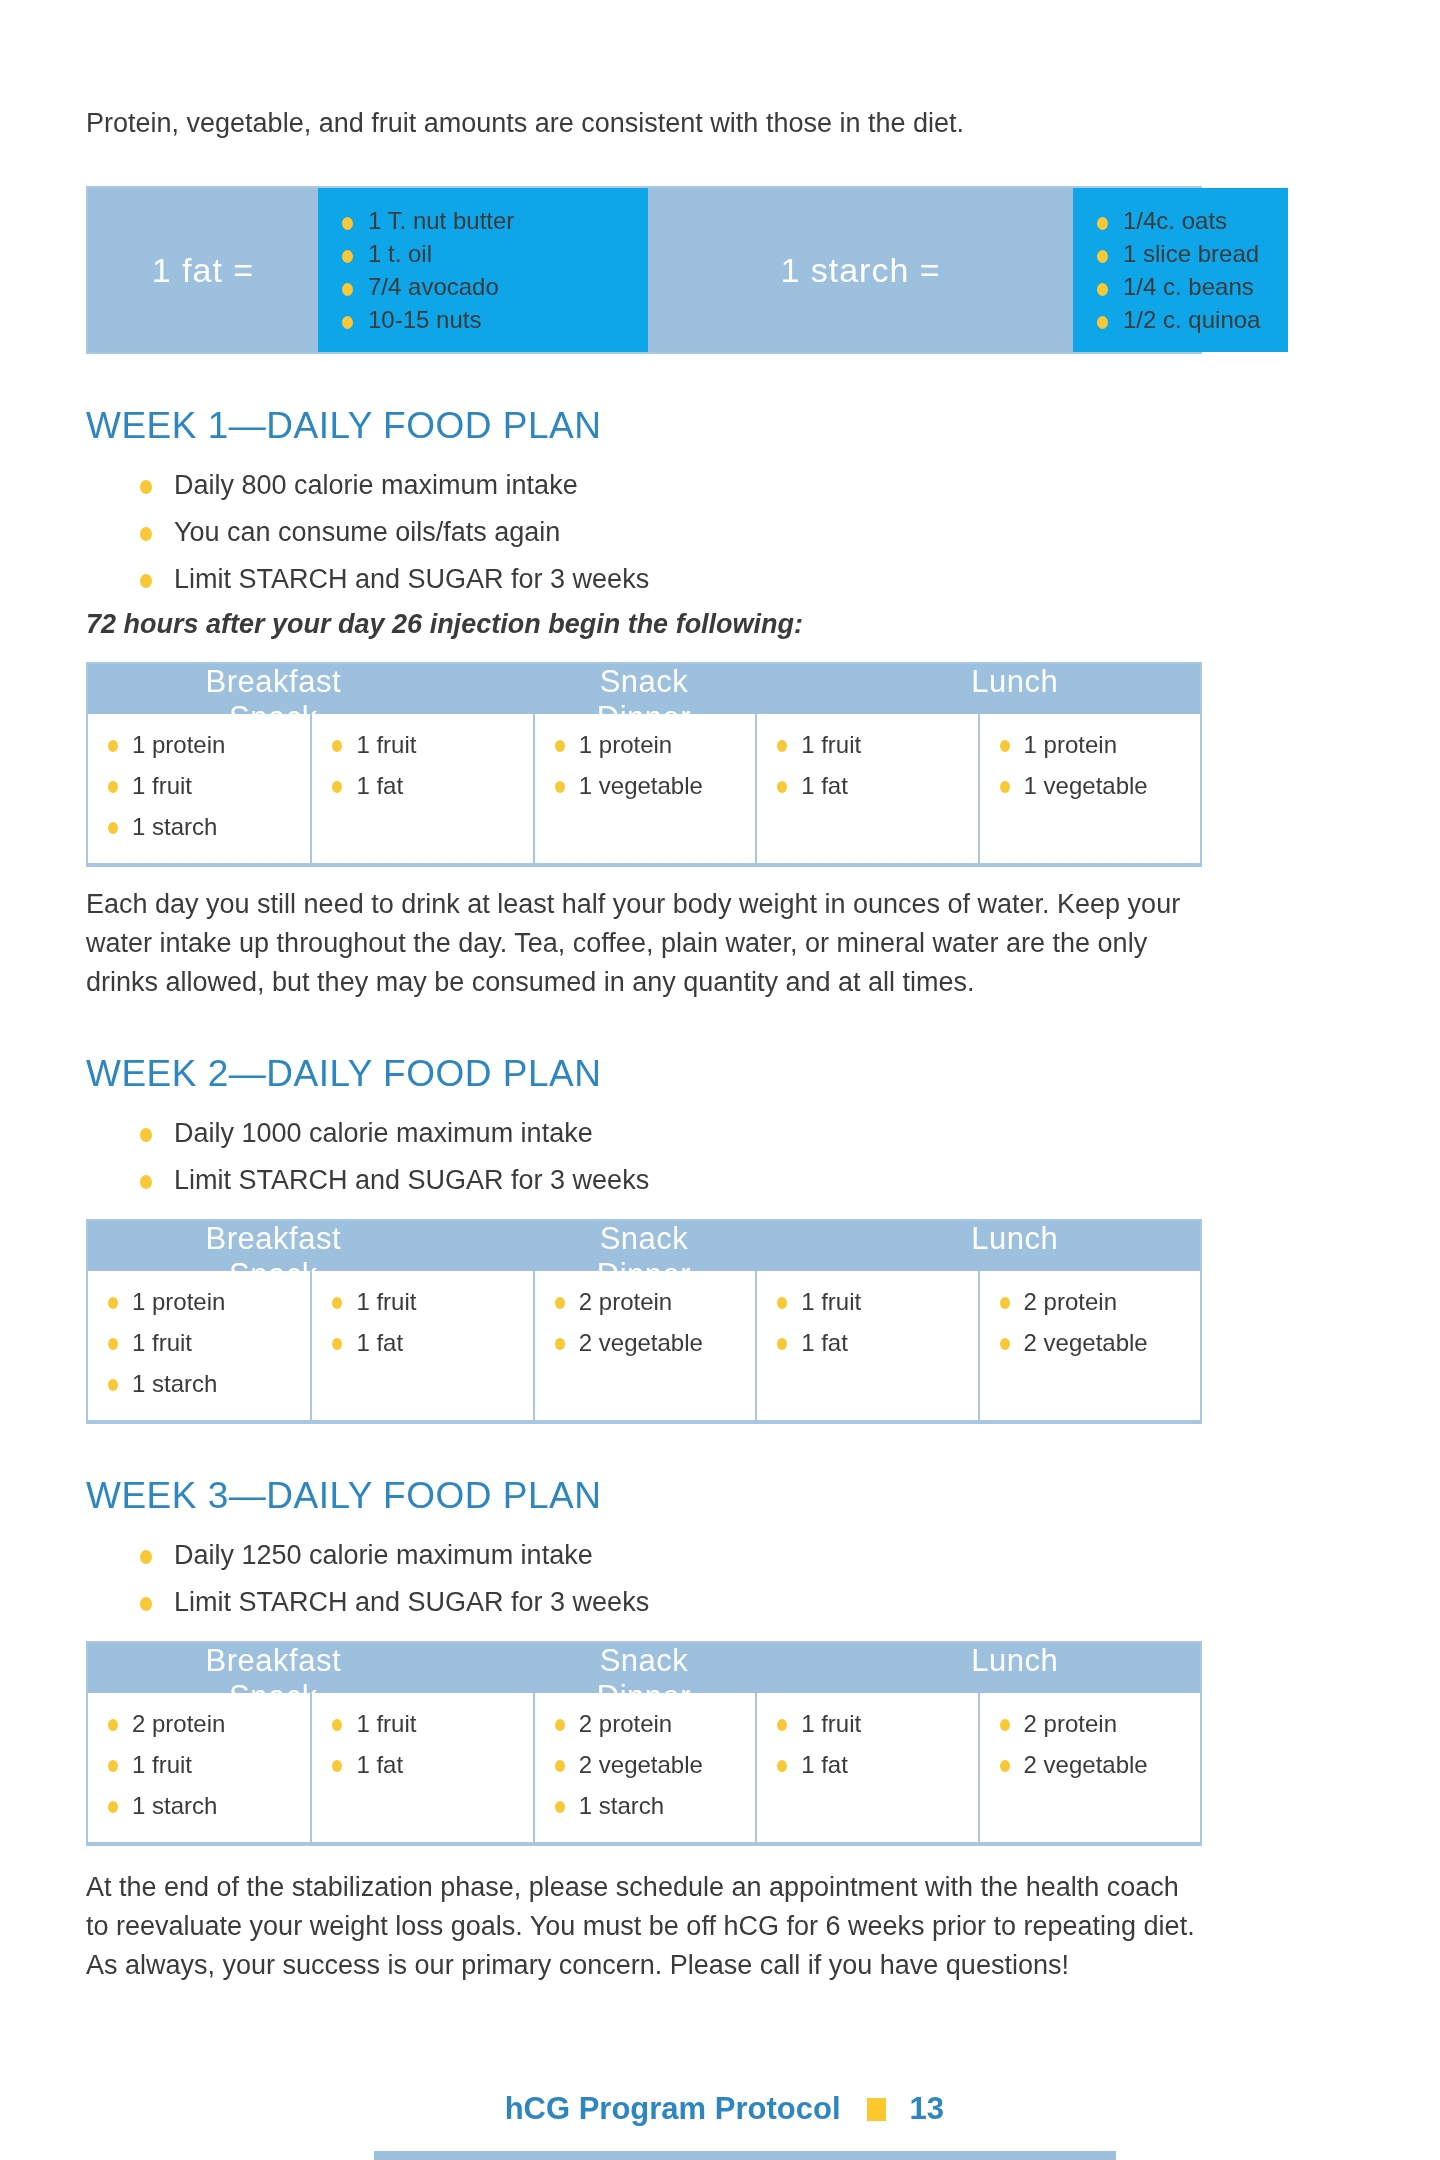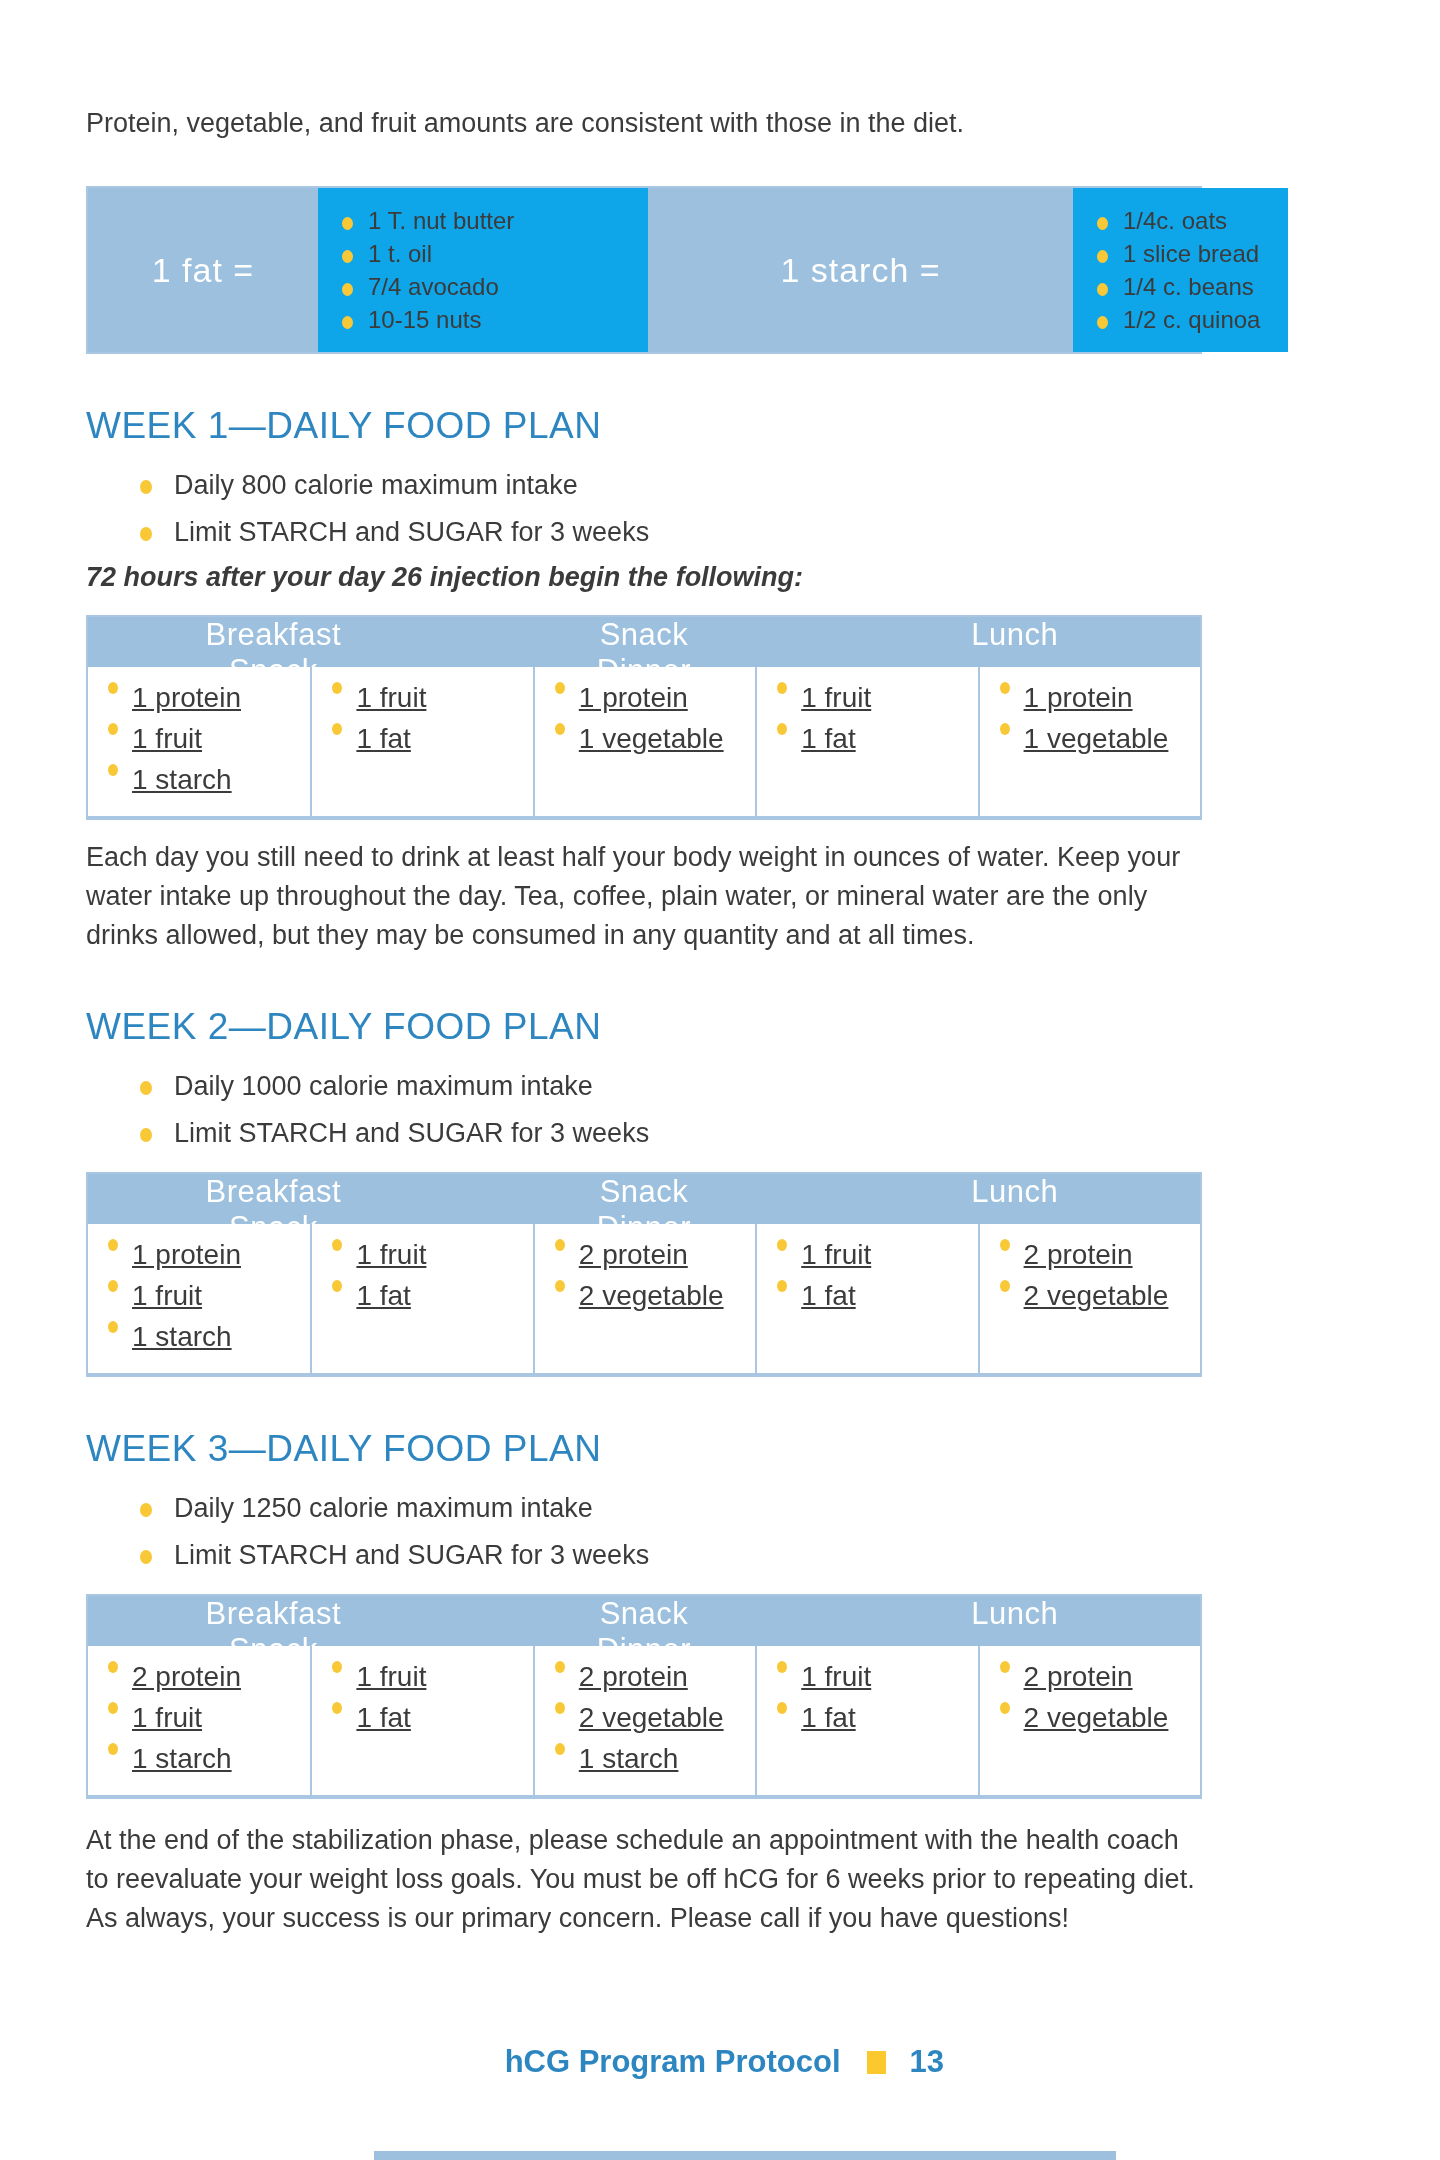--- a/index.html
+++ b/index.html
@@ -96,24 +96,23 @@
     display:grid;grid-template-columns:repeat(5,1fr);
     background:#ffffff;
   }
   .mt-cell{
     min-height:138px;
     padding:14px 8px 12px 20px;
     border-left:2px solid var(--blue-border);
   }
   .mt-cell:first-child{border-left:none;}
   .mt-cell li{
-    display:flex;align-items:flex-start;
-    font-size:28px;line-height:34px;
+    display:flex;align-items:center;
+    font-size:24px;line-height:34px;
     margin-bottom:7px;
-    text-decoration:underline;
   }
   .mt-cell .dot{width:10px;height:12px;margin-right:14px;}
 
   
   .para{margin-top:18px;font-size:27px;line-height:39px;}
   .para.closing{margin-top:22px;}
 
   
   .footer{
     margin-top:106px;
@@ -185,20 +184,24 @@
 
   <section>
     <h2 class="week-title">WEEK 1—DAILY FOOD PLAN</h2>
     <ul class="week-bullets">
         <li>
           <span class="dot"></span>
           <span>Daily 800 calorie maximum intake</span>
         </li>
         <li>
           <span class="dot"></span>
+          <span>You can consume oils/fats again</span>
+        </li>
+        <li>
+          <span class="dot"></span>
           <span>Limit STARCH and SUGAR for 3 weeks</span>
         </li>
       </ul>
     <p class="note">72 hours after your day 26 injection begin the following:</p>
     <div class="meal-table">
         <div class="mt-head">
           <div class="mt-hcell">Breakfast</div>
           <div class="mt-hcell">Snack</div>
           <div class="mt-hcell">Lunch</div>
           <div class="mt-hcell">Snack</div>

